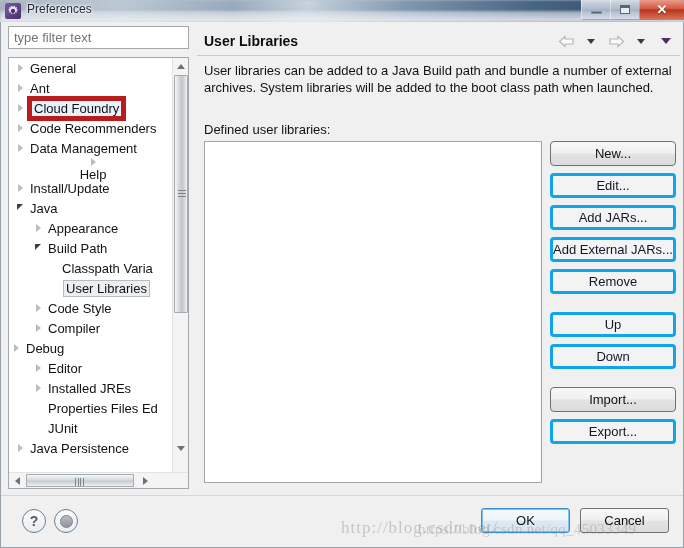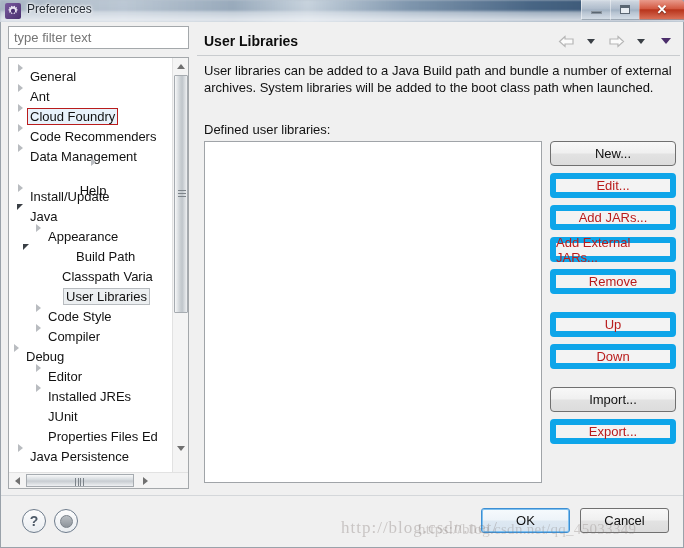--- a/index.html
+++ b/index.html
@@ -136,25 +136,24 @@
     font-size: 13px;
     color: #121212;
   }
   .tnode .arrow {
     width: 14px; min-width: 14px;
     display: flex; align-items: center; justify-content: center;
   }
   .tnode .lbl {
     padding: 1px 3px;
     line-height: 15px;
-    margin-top: 16px;
   }
   .tnode.sel-blue .lbl {
     background: #e8f2fb;
-    border: 1px solid #b91c1c;
+    border: 5px solid #b91c1c;
     padding: 0px 2px;
   }
   .tnode.sel-gray .lbl {
     background: #eceff1;
     border: 1px solid #b8bcc0;
     padding: 0px 2px;
   }
 
   .tri-collapsed {
     width: 0; height: 0;
@@ -274,22 +273,22 @@
     border-radius: 4px;
     margin-bottom: 7px;
     background: linear-gradient(to bottom, #f7f7f7 0%, #f1f1f1 48%, #e6e6e6 52%, #e3e3e3 100%);
   }
   .btn.enabled {
     border: 1px solid #707070;
     color: #101010;
     background: linear-gradient(to bottom, #f8f8f8 0%, #f0f0f0 46%, #e2e2e2 54%, #dcdcdc 100%);
   }
   .btn.disabled {
-    border: 6px solid #0ea5e9;
-    color: #b91c1c;
+    border: 3px solid #0ea5e9;
+    color: #0f172a;
     background: #f3f3f3;
   }
   .gap-md { margin-bottom: 18px; }
 
   
   .footer {
     position: absolute;
     left: 0; bottom: 0;
     width: 682px; height: 52px;
     border-top: 1px solid #d4d7da;
@@ -437,21 +436,21 @@
                 <span class="tri-expanded"></span>
               </span>
               <span class="lbl">Java</span>
             </div>
             <div class="tnode" style="padding-left: 22px;">
               <span class="arrow">
                 <span class="tri-collapsed"></span>
               </span>
               <span class="lbl">Appearance</span>
             </div>
-            <div class="tnode" style="padding-left: 10px; gap: 40px;">
+            <div class="tnode" style="padding-left: 22px;">
               <span class="arrow">
                 <span class="tri-expanded"></span>
               </span>
               <span class="lbl">Build Path</span>
             </div>
             <div class="tnode" style="padding-left: 36px; text-align: center;">
               <span class="arrow"></span>
               <span class="lbl">Classpath Varia</span>
             </div>
             <div class="tnode sel-gray" style="padding-left: 40px;">
@@ -483,25 +482,25 @@
               <span class="lbl">Editor</span>
             </div>
             <div class="tnode" style="padding-left: 22px;">
               <span class="arrow">
                 <span class="tri-collapsed"></span>
               </span>
               <span class="lbl">Installed JREs</span>
             </div>
             <div class="tnode" style="padding-left: 22px;">
               <span class="arrow"></span>
+              <span class="lbl">Properties Files Ed</span>
+            </div>
+            <div class="tnode" style="padding-left: 22px;">
+              <span class="arrow"></span>
               <span class="lbl">JUnit</span>
-            </div>
-            <div class="tnode" style="padding-left: 22px;">
-              <span class="arrow"></span>
-              <span class="lbl">Properties Files Ed</span>
             </div>
             <div class="tnode" style="padding-left: 4px;">
               <span class="arrow">
                 <span class="tri-collapsed"></span>
               </span>
               <span class="lbl">Java Persistence</span>
             </div>
           </div>
 
         <div class="vscroll">

